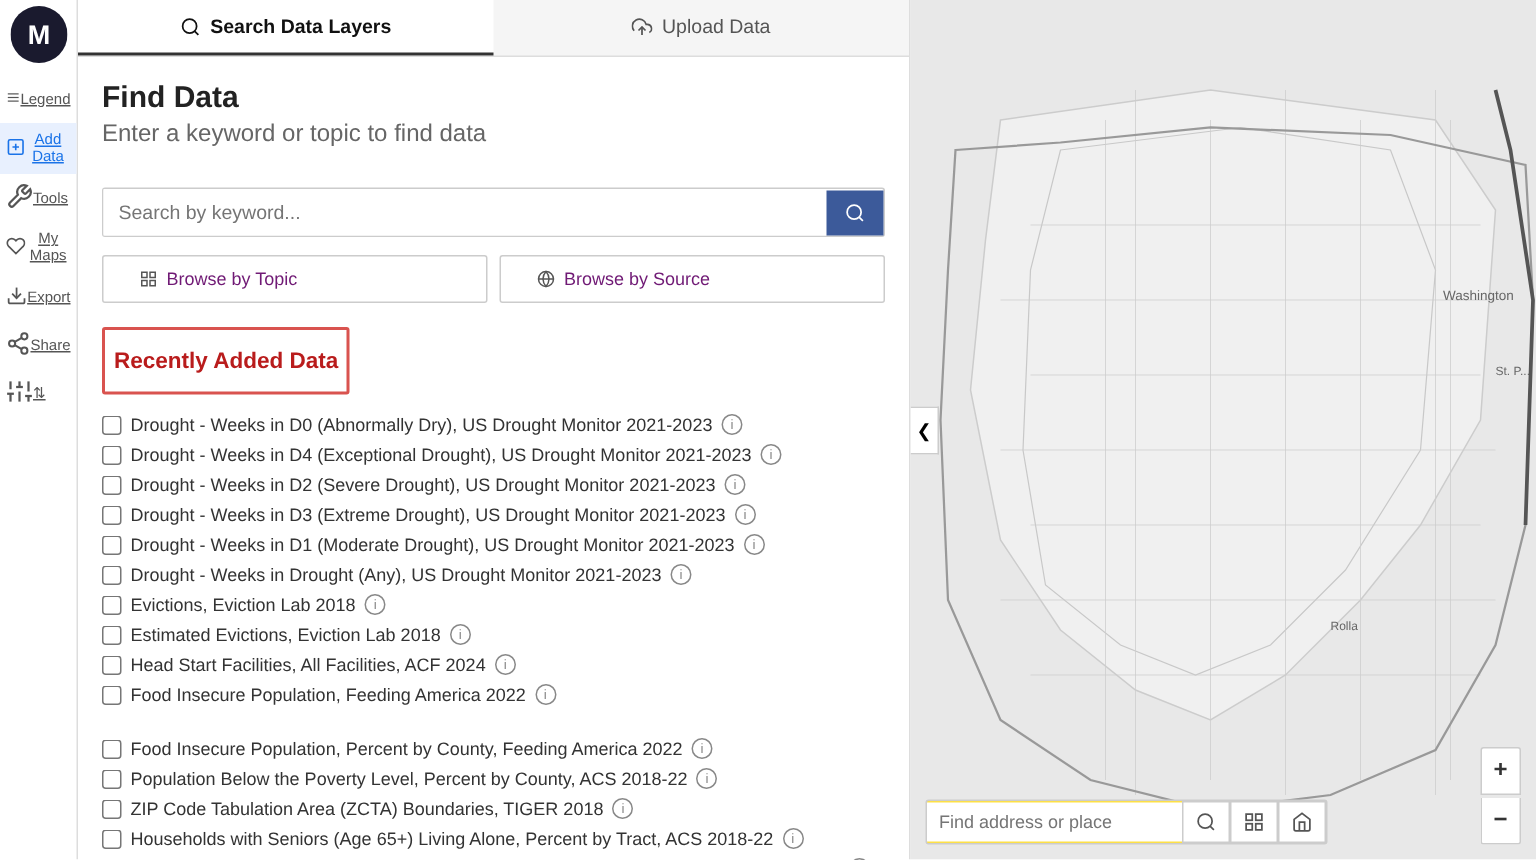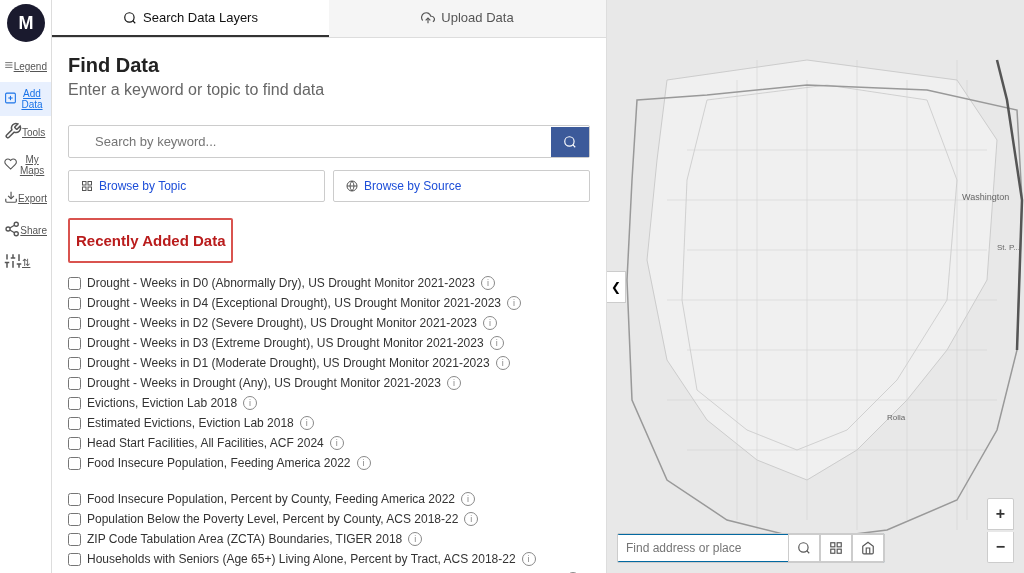--- a/index.html
+++ b/index.html
@@ -68,21 +68,21 @@
       border-bottom: 2px solid transparent;
       background: none;
       border-top: none;
       border-left: none;
       border-right: none;
     }
     .tab.active {
       background: #fff;
       border-bottom: 2px solid #333;
       color: #111;
-      font-weight: 400;
+      font-weight: 700;
     }
 
     
     .content-area {
       flex: 1;
       overflow-y: auto;
       padding: 16px 16px 16px 16px;
     }
     .find-data-title {
       font-size: 20px;
@@ -96,21 +96,20 @@
       margin-bottom: 26px;
     }
 
     
     .search-bar {
       display: flex;
       align-items: center;
       border: 1px solid #ccc;
       border-radius: 2px;
       margin-bottom: 12px;
-      padding-left: 16px;
     }
     .search-input {
       flex: 1;
       padding: 8px 10px;
       border: none;
       outline: none;
       font-size: 13px;
       color: #999;
     }
     .search-btn {
@@ -124,30 +123,30 @@
     }
 
     
     .browse-buttons {
       display: flex;
       gap: 8px;
       margin-bottom: 16px;
     }
     .browse-btn {
       flex: 1;
-      padding: 8px 12px;
+      padding: 8px 24px;
       border: 1px solid #ccc;
       border-radius: 2px;
       cursor: pointer;
       background: #fff;
       font-size: 12px;
       display: flex;
       align-items: center;
       gap: 6px;
-      color: #1d4ed8;
+      color: #701a75;
     }
 
     
     .section-header {
       font-size: 15px;
       font-weight: 600;
       color: #b91c1c;
       border: 2px solid #d9534f;
       display: inline-block;
       padding: 12px 6px;
@@ -203,21 +202,21 @@
       display: flex;
       flex-direction: column;
       gap: 2px;
     }
     .map-search-bar {
       position: absolute;
       bottom: 10px;
       left: 10px;
       display: flex;
       align-items: center;
-      background: #0369a1;
+      background: #fde047;
       border: 1px solid #ccc;
       border-radius: 2px;
     }
     .map-search-input {
       padding: 6px 8px;
       border: none;
       outline: none;
       font-size: 12px;
       width: 170px;
       color: #999;

